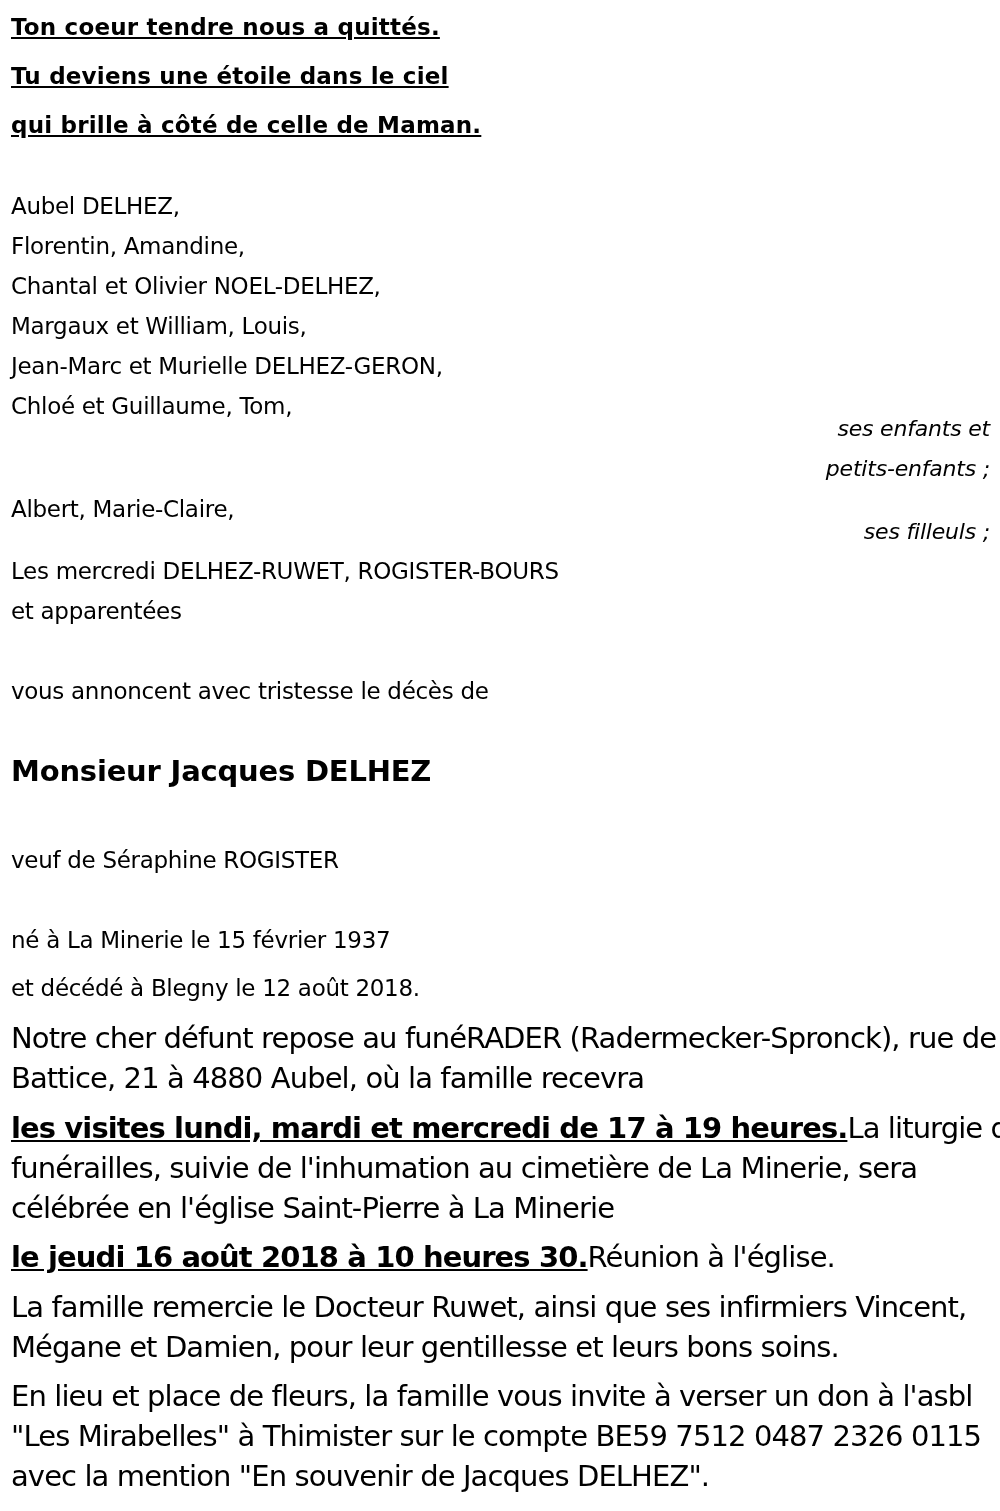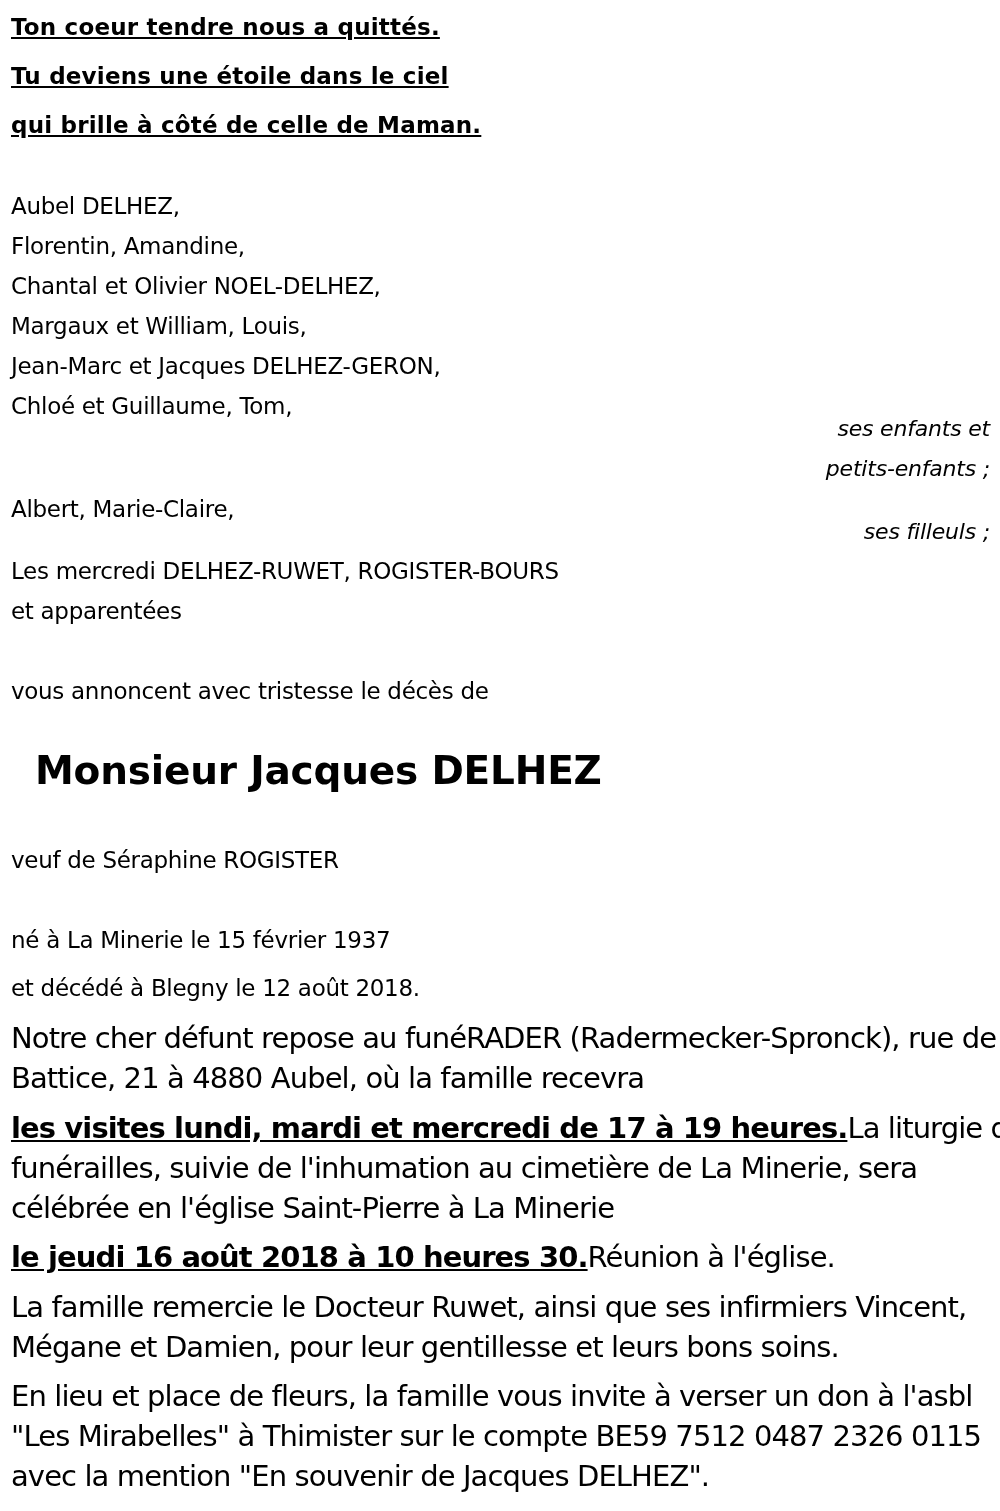--- a/index.html
+++ b/index.html
@@ -4,35 +4,35 @@
 <style>
   html, body { margin: 0; padding: 0; background: #ffffff; }
   body {
     width: 1000px; height: 1511px; position: relative; overflow: hidden;
     font-family: "DejaVu Sans", sans-serif; color: #000000;
   }
   .line { position: absolute; left: 11px; white-space: nowrap; font-size: 23px; line-height: 30px; letter-spacing: -0.3px; }
   .bold { font-weight: bold; text-decoration: underline; }
   .poem { font-size: 23px; letter-spacing: 0.2px; }
   .right { position: absolute; right: 10px; white-space: nowrap; font-style: italic; font-size: 22px; line-height: 30px; text-align: left; letter-spacing: -0.2px; }
-  .title { font-size: 39px; line-height: 44px; font-weight: bold; letter-spacing: -0.2px; margin-left: 24px; }
+  .title { font-size: 29px; line-height: 44px; font-weight: bold; letter-spacing: -0.2px; }
   .narrow { letter-spacing: -0.9px; font-size: 29px; }
 </style>
 </head>
 <body>
 
 <div class="line bold poem" style="top:12px">Ton coeur tendre nous a quittés.</div>
 <div class="line bold poem" style="top:61px">Tu deviens une étoile dans le ciel</div>
 <div class="line bold poem" style="top:110px">qui brille à côté de celle de Maman.</div>
 
 <div class="line" style="top:191px">Aubel DELHEZ,</div>
 <div class="line" style="top:231px">Florentin, Amandine,</div>
 <div class="line" style="top:271px">Chantal et Olivier NOEL-DELHEZ,</div>
 <div class="line" style="top:311px">Margaux et William, Louis,</div>
-<div class="line" style="top:351px">Jean-Marc et Jacques DELHEZ-GERON,</div>
+<div class="line" style="top:351px">Jean-Marc et Murielle DELHEZ-GERON,</div>
 <div class="line" style="top:391px">Chloé et Guillaume, Tom,</div>
 <div class="right" style="top:414px">ses enfants et</div>
 <div class="right" style="top:454px">petits-enfants ;</div>
 
 <div class="line" style="top:494px">Albert, Marie-Claire,</div>
 <div class="right" style="top:517px">ses filleuls ;</div>
 
 <div class="line" style="top:556px">Les mercredi DELHEZ-RUWET, ROGISTER-BOURS</div>
 <div class="line" style="top:596px">et apparentées</div>
 

